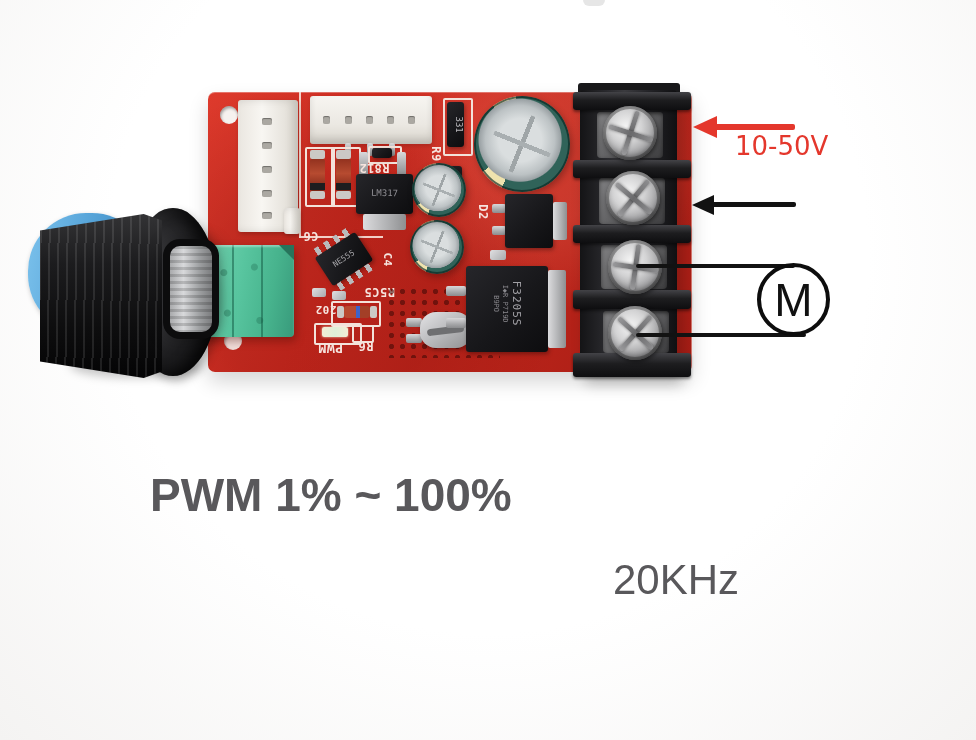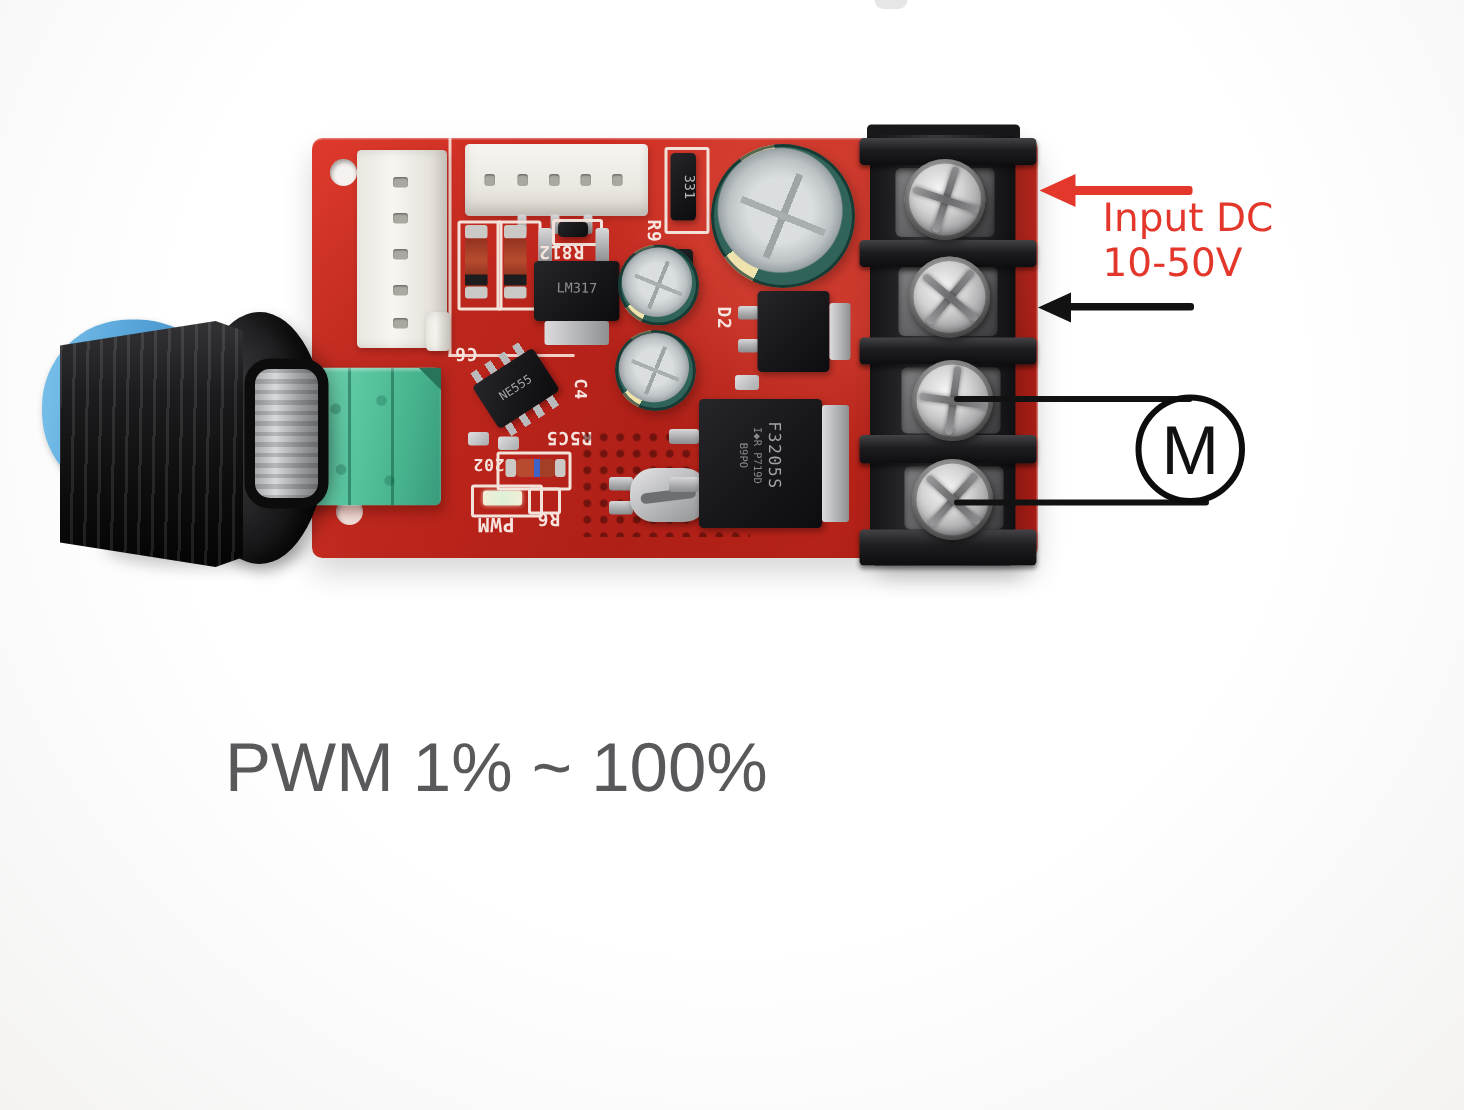--- a/index.html
+++ b/index.html
@@ -293,30 +293,30 @@
     <div class="screw" style="left:608px;top:240px;--a:8deg;"></div>
     <div class="screw" style="left:608px;top:306px;--a:42deg;"></div>
   </div>
 
   <div class="layer">
 
     <div class="tri-left" style="left:693px;top:116px;border-width:11px 24px 11px 0;border-color:transparent #e4372c transparent transparent;"></div>
     <div class="rline" style="left:715px;top:124px;width:80px;height:6px;"></div>
 
     <div class="red-text" style="left:735px;top:131px;">
-      <div>Input DC</div>
       <div>10-50V</div>
     </div>
 
     <div class="tri-left" style="left:692px;top:195px;border-width:10px 22px 10px 0;border-color:transparent #121212 transparent transparent;"></div>
     <div class="hline" style="left:712px;top:202px;width:84px;height:5px;"></div>
 
     <div class="hline" style="left:636px;top:264px;width:159px;height:4px;"></div>
     <div class="hline" style="left:636px;top:333px;width:170px;height:4px;"></div>
 
     <div class="motor-circle">
       <span>M</span>
     </div>
 
-    <div class="cap-text" style="left:150px;top:486px;">PWM 1% ~ 100%</div>
+    <div class="cap-text" style="left:150px;top:470px;font-weight:bold;">PWM 1% ~ 100%</div>
+    <div class="cap-text" style="left:613px;top:557px;font-size:42px;">20KHz</div>
   </div>
 
 </div>
 
 </body></html>

